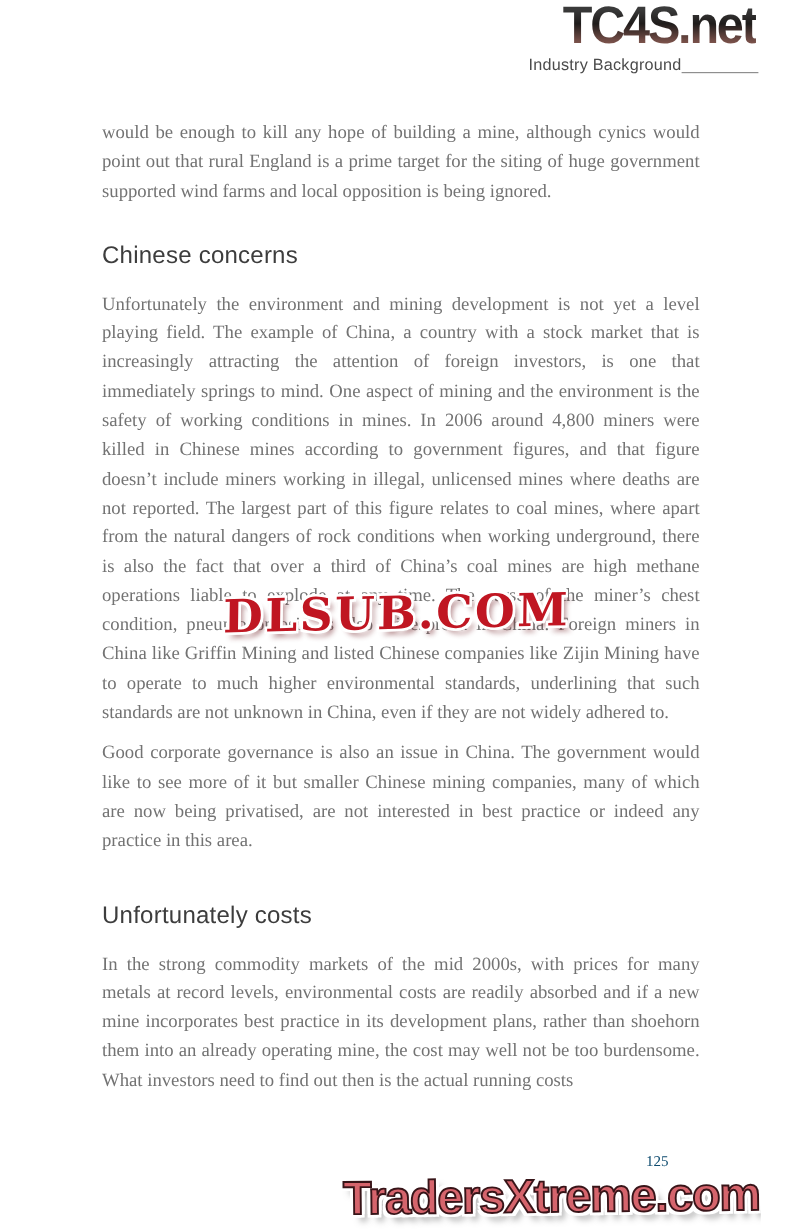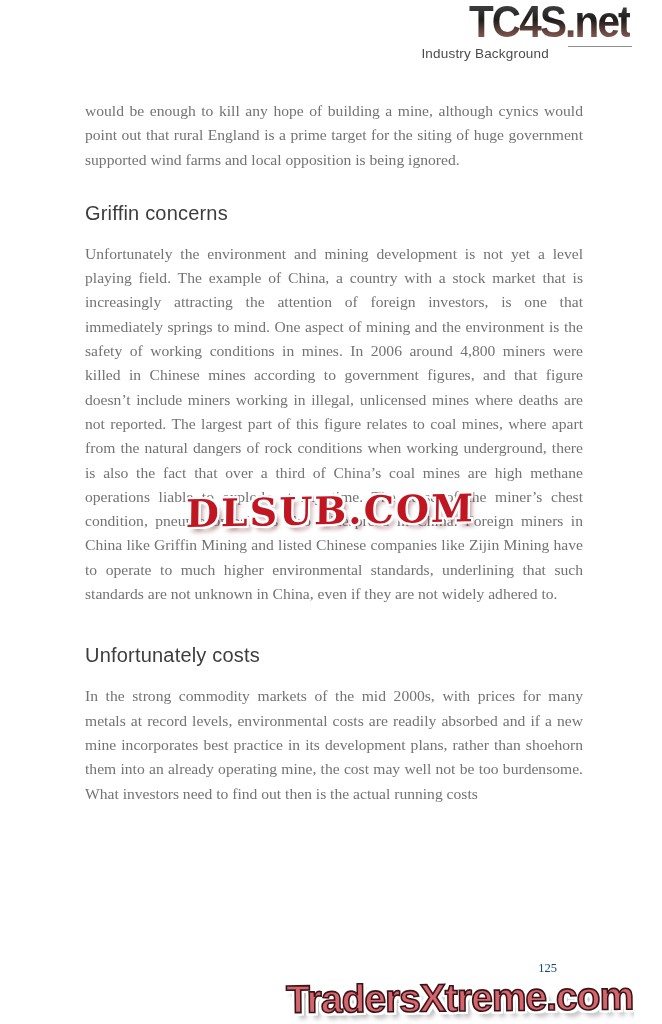--- a/index.html
+++ b/index.html
@@ -33,22 +33,22 @@
     background-clip: text;
     color: transparent;
     text-shadow: none;
     filter: blur(0.3px);
   }
   .running-row {
     position: absolute;
     top: 46px;
     right: 2px;
     display: flex;
-    align-items: flex-start;
-    gap: 19px;
+    align-items: flex-end;
+    gap: 0;
   }
   .running-head {
     font-family: "Liberation Sans", sans-serif;
     font-size: 13.5px;
     font-weight: 400;
     color: #4b4b4b;
     letter-spacing: 0.2px;
   }
   .header-rule {
     display: inline-block;
@@ -143,24 +143,25 @@
   <div class="tc4s-logo">TC4S.net</div>
 
   <div class="running-row">
     <span class="running-head">Industry Background</span>
     <span class="header-rule"></span>
   </div>
 
   <div class="content">
     <p class="para">would be enough to kill any hope of building a mine, although cynics would point out that rural England is a prime target for the siting of huge government supported wind farms and local opposition is being ignored.</p>
 
-    <h2 class="heading first">Griffin concerns</h2>
+    <h2 class="heading first">Chinese concerns</h2>
 
     <p class="para">Unfortunately the environment and mining development is not yet a level playing field. The example of China, a country with a stock market that is increasingly attracting the attention of foreign investors, is one that immediately springs to mind. One aspect of mining and the environment is the safety of working conditions in mines. In 2006 around 4,800 miners were killed in Chinese mines according to government figures, and that figure doesn’t include miners working in illegal, unlicensed mines where deaths are not reported. The largest part of this figure relates to coal mines, where apart from the natural dangers of rock conditions when working underground, there is also the fact that over a third of China’s coal mines are high methane operations liable to explode at any time. The curse of the miner’s chest condition, pneumoconiosis, is also widespread in China. Foreign miners in China like Griffin Mining and listed Chinese companies like Zijin Mining have to operate to much higher environmental standards, underlining that such standards are not unknown in China, even if they are not widely adhered to.</p>
 
+    <p class="para">Good corporate governance is also an issue in China. The government would like to see more of it but smaller Chinese mining companies, many of which are now being privatised, are not interested in best practice or indeed any practice in this area.</p>
 
     <h2 class="heading">Unfortunately costs</h2>
 
     <p class="para">In the strong commodity markets of the mid 2000s, with prices for many metals at record levels, environmental costs are readily absorbed and if a new mine incorporates best practice in its development plans, rather than shoehorn them into an already operating mine, the cost may well not be too burdensome. What investors need to find out then is the actual running costs</p>
   </div>
 
   <div class="watermark">DLSUB.COM</div>
 
   <div class="page-number">125</div>
 

